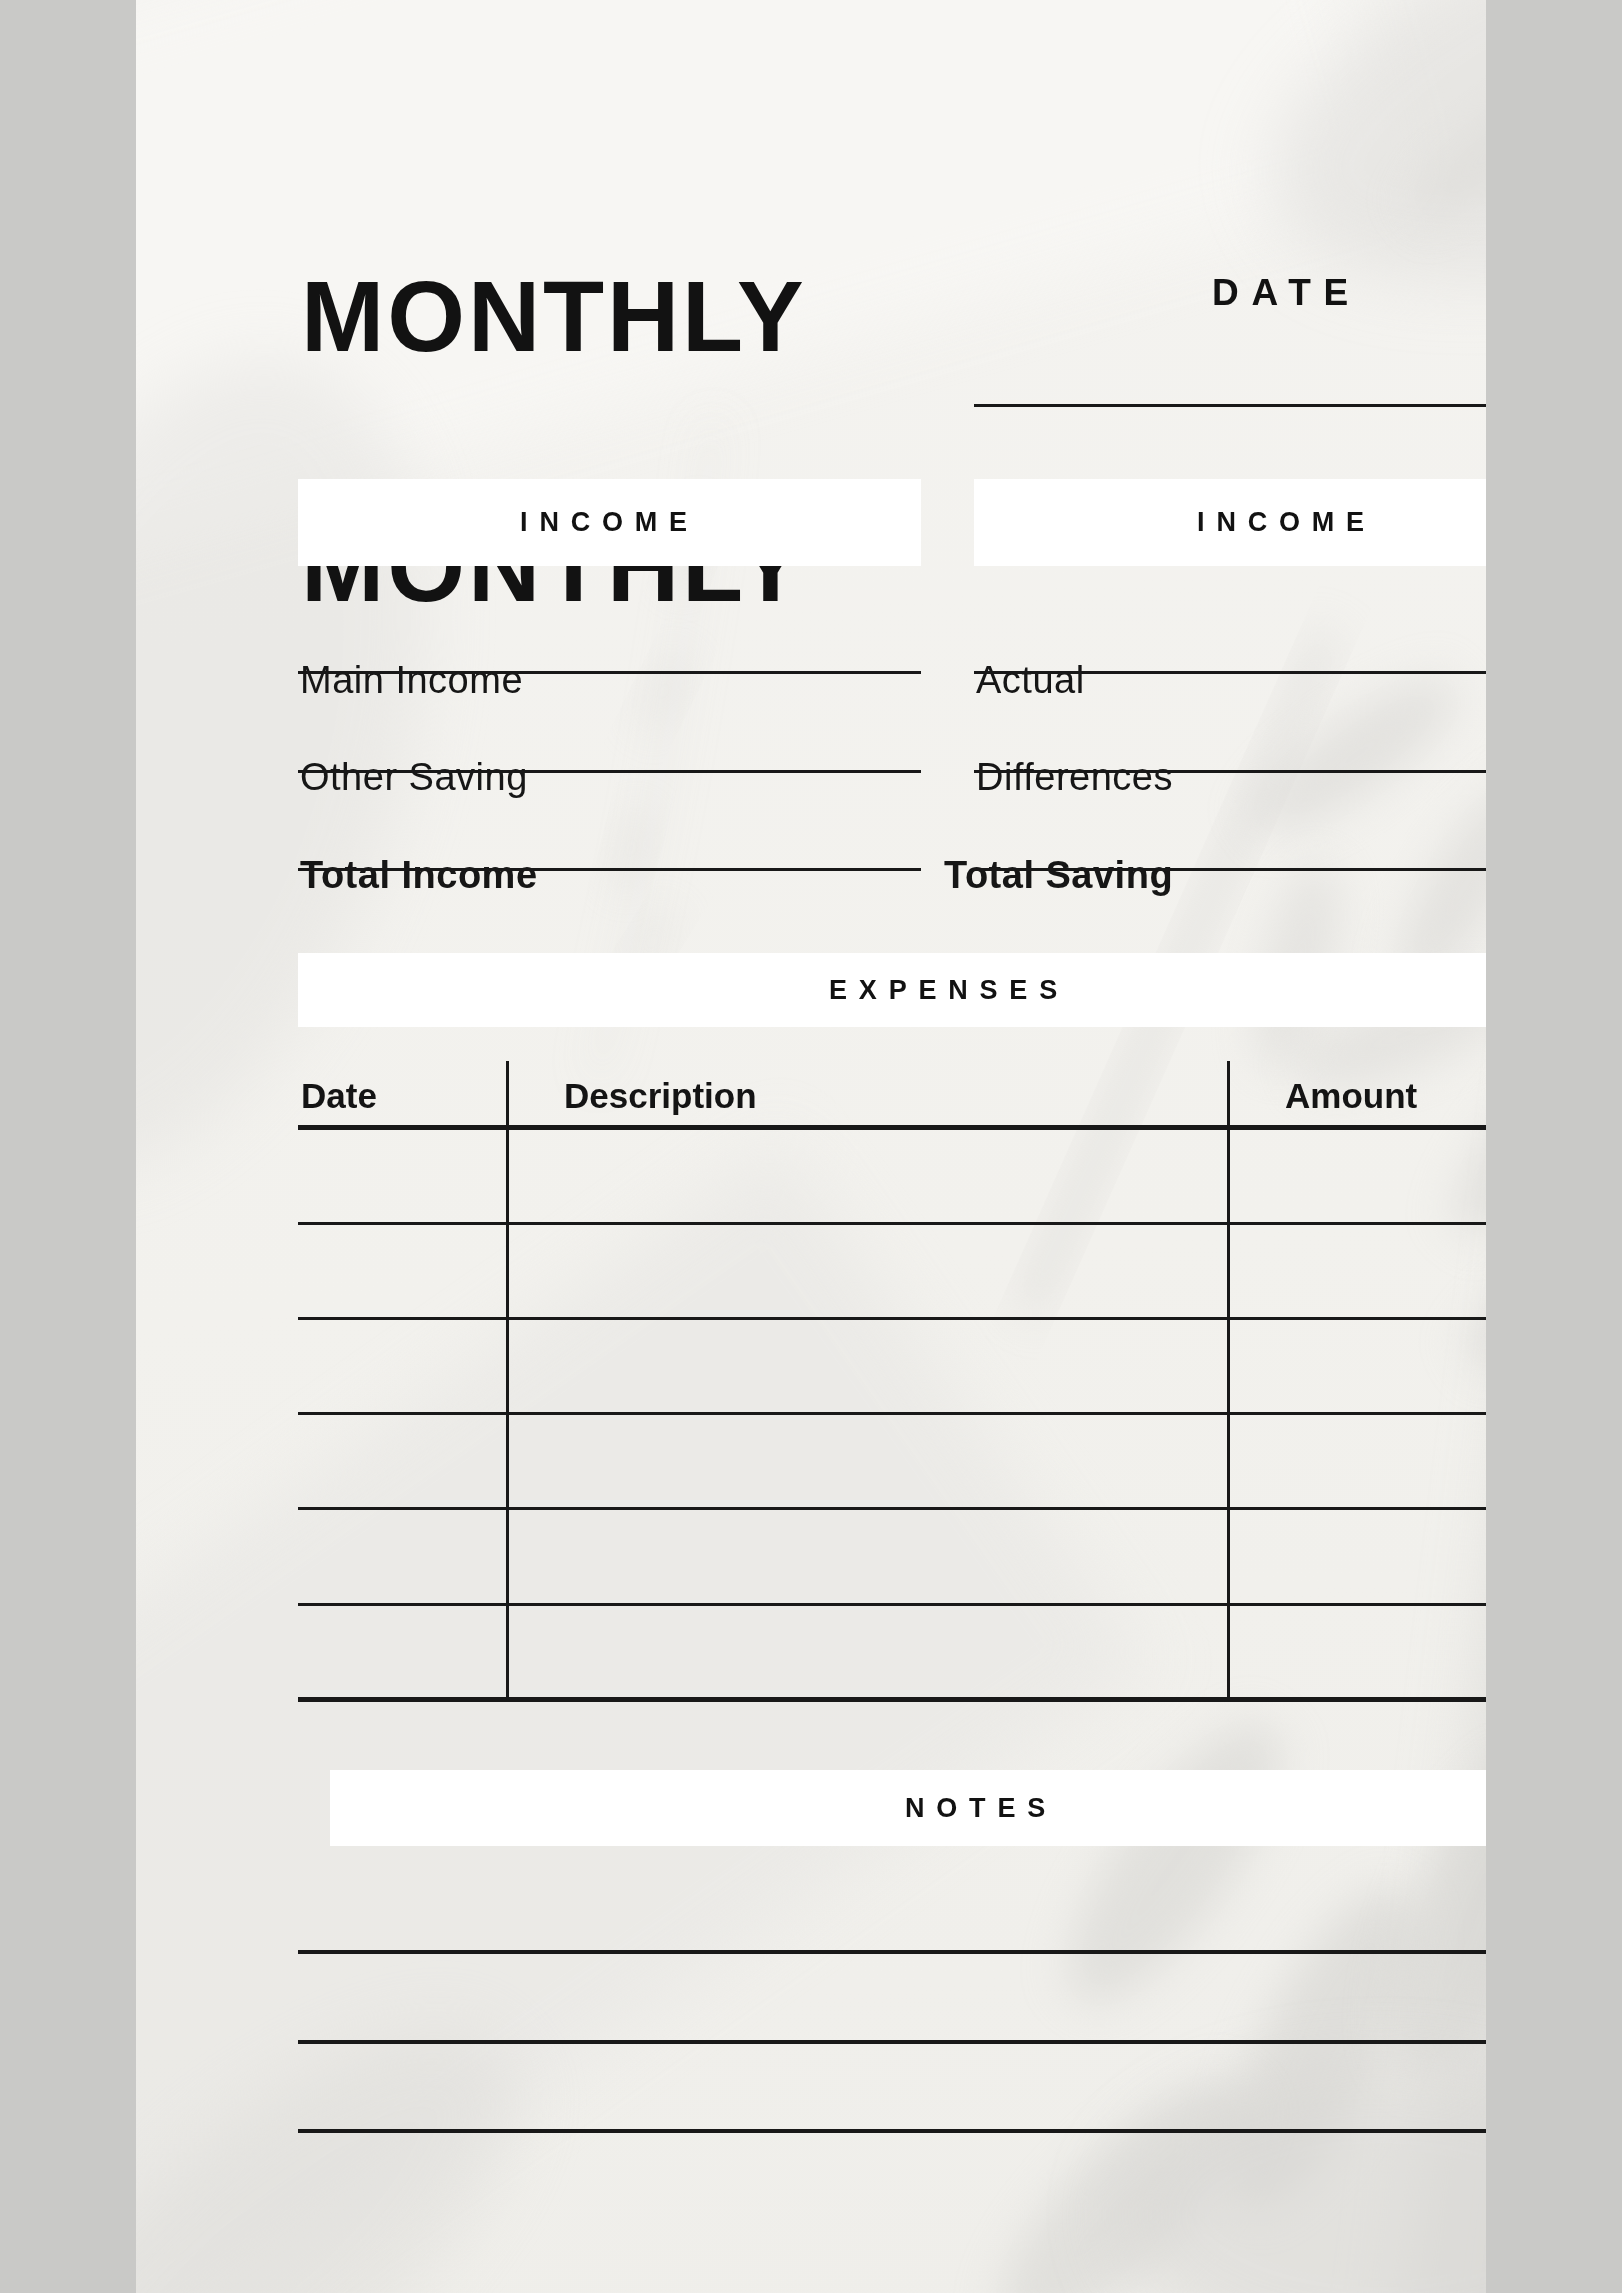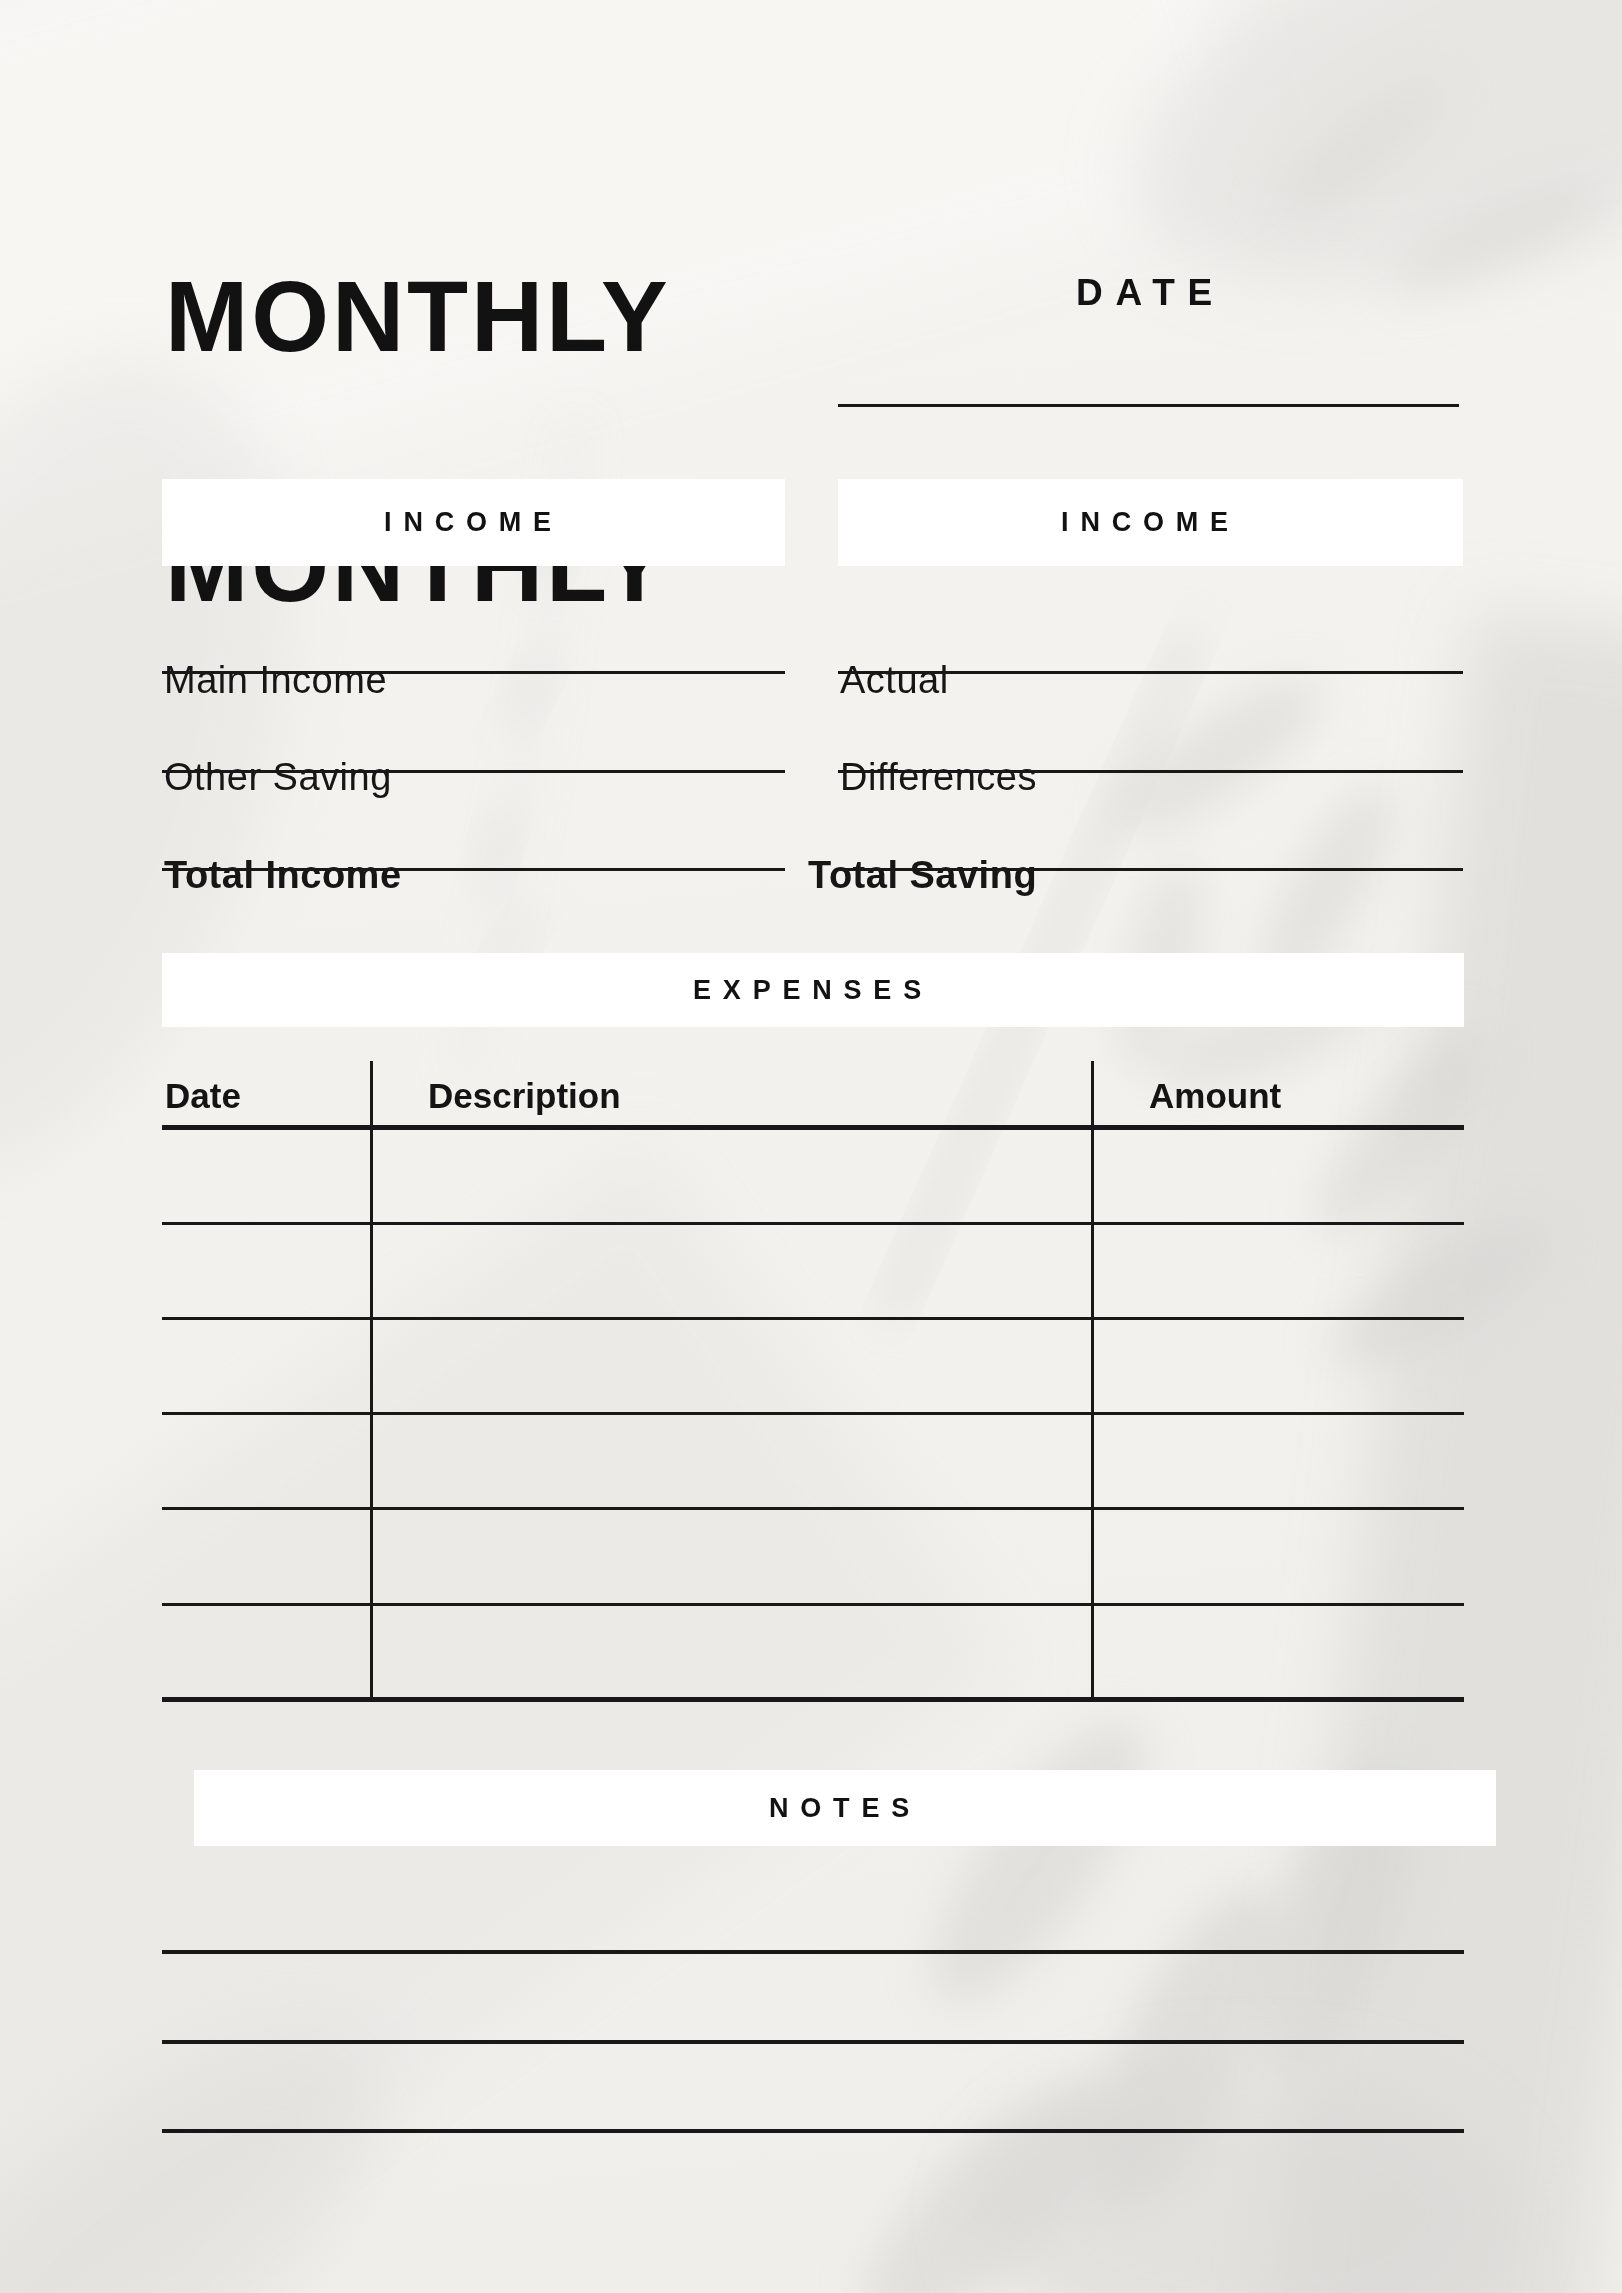--- a/index.html
+++ b/index.html
@@ -1,18 +1,18 @@
 <!DOCTYPE html>
 <html><head>
 <meta charset="utf-8">
 <style>
   html,body{margin:0;padding:0;background:#c9c9c7;}
   .page{
     position:relative;
-    width:1622px;height:2294px;
+    width:1350px;height:2294px;
     margin:0 auto;
     background:linear-gradient(175deg,#f4f3f0 0%,#f2f1ed 55%,#efeeea 100%);
     overflow:hidden;
     font-family:"Liberation Sans", sans-serif;
     color:#131313;
   }
   .abs{position:absolute;}
   .shadow-svg{position:absolute;left:0;top:0;width:1622px;height:2294px;pointer-events:none;}
   .title{
     font-weight:700;

